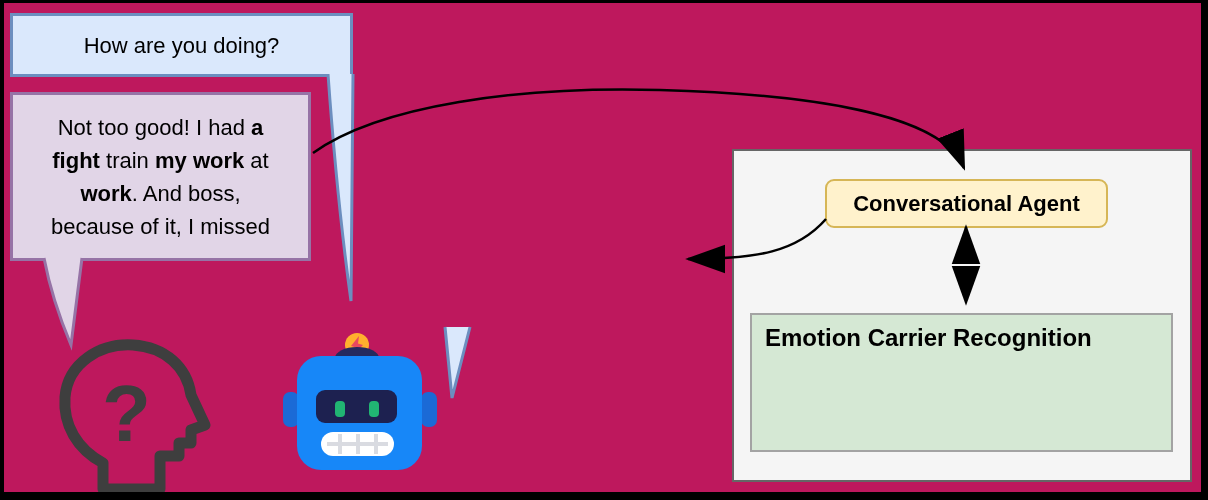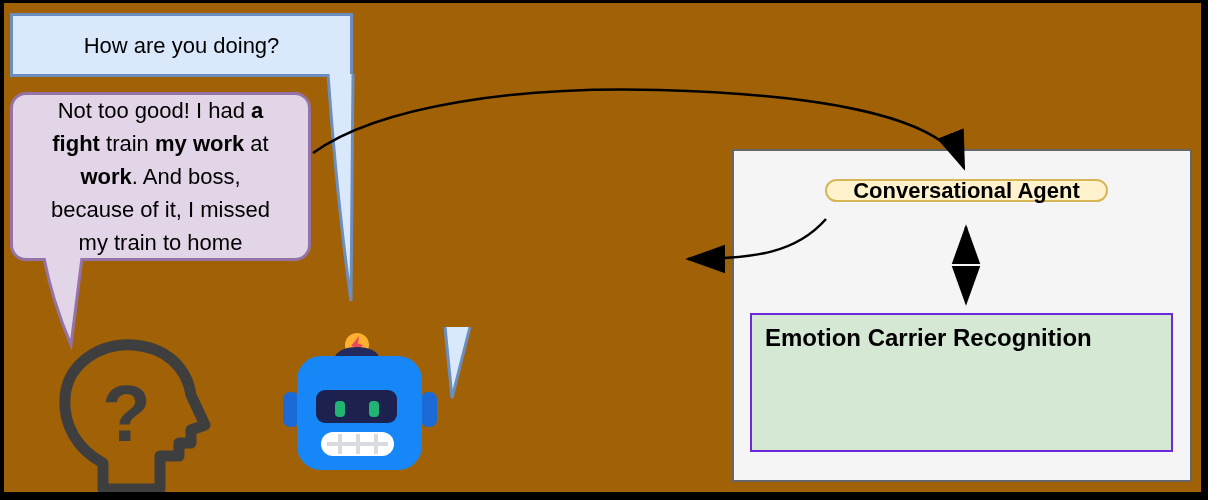--- a/index.html
+++ b/index.html
@@ -1,20 +1,20 @@
 <!DOCTYPE html>
 <html><head>
 <meta charset="utf-8">
 <style>
   html,body{margin:0;padding:0;background:#ffffff;}
   .canvas{
     position:relative;
     width:1208px;
     height:500px;
-    background:#a16207;
+    background:#be185d;
     font-family:"Liberation Sans", sans-serif;
     color:#000;
     overflow:hidden;
   }
   .frame{
     position:absolute; inset:0;
     border:solid #000;
     border-width:3px 7px 8px 4px;
     pointer-events:none;
     z-index:30;
@@ -31,30 +31,30 @@
   .bubble.blue{ background:#dae8fc; border:3px solid #6c8ebf; }
   .bubble.purple{ background:#e1d5e7; border:3px solid #9673a6; }
   .panel{
     position:absolute;
     left:732px; top:149px; width:460px; height:333px;
     background:#f5f5f5; border:2px solid #666666;
     box-sizing:border-box; z-index:1;
   }
   .agent-box{
     position:absolute;
-    left:825px; top:179px; width:283px; height:23px;
-    background:#fff2cc; border:2px solid #d6b656; border-radius:19px;
+    left:825px; top:179px; width:283px; height:49px;
+    background:#fff2cc; border:2px solid #d6b656; border-radius:9px;
     display:flex; align-items:center; justify-content:center;
     font-size:22px; font-weight:bold;
     box-sizing:border-box; z-index:2;
   }
   .ecr-box{
     position:absolute;
     left:750px; top:313px; width:423px; height:139px;
-    background:#d5e8d4; border:2px solid #6d28d9;
+    background:#d5e8d4; border:2px solid #a3a3a3;
     box-sizing:border-box; z-index:2;
     padding:8px 13px;
   }
   .ecr-title{ font-size:24px; font-weight:bold; line-height:30px; }
   .ecr-body{ margin-top:28px; font-size:22px; line-height:30px; }
   .icon-wrap{ position:absolute; z-index:2; }
   svg.overlay{
     position:absolute; left:0; top:0; width:1208px; height:500px;
     z-index:5; pointer-events:none;
   }
@@ -66,22 +66,22 @@
 <div class="canvas">
 
   <div class="frame"></div>
 
   <div class="panel"></div>
 
   <div class="bubble blue" style="left:10px; top:13px; width:343px; height:64px;">
     <span>How are you doing?</span>
   </div>
 
-  <div class="bubble purple" style="left:10px; top:92px; width:301px; height:169px;border-radius:16px;">
-    <span><span>Not too good! I had </span><b>a</b><br><b>fight</b><span> train </span><b>my work</b><span> at</span><br><b>work</b><span>. And boss,</span><br><span>because of it, I missed</span><br><span>my train to home</span></span>
+  <div class="bubble purple" style="left:10px; top:92px; width:301px; height:169px;">
+    <span><span>Not too good! I had </span><b>a</b><br><b>fight</b><span> train </span><b>my work</b><span> at</span><br><b>work</b><span>. And boss,</span><br><span>because of it, I missed</span><br></span>
   </div>
 
 
   <div class="agent-box">
     <span>Conversational Agent</span>
   </div>
 
   <div class="ecr-box">
     <div class="ecr-title">Emotion Carrier Recognition</div>
   </div>

